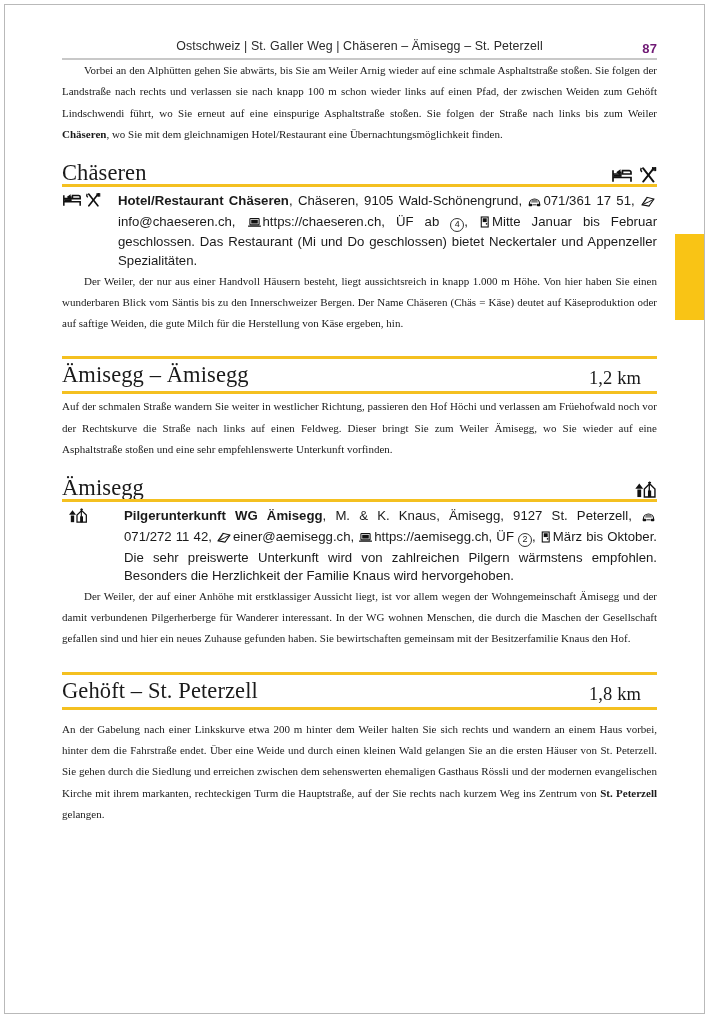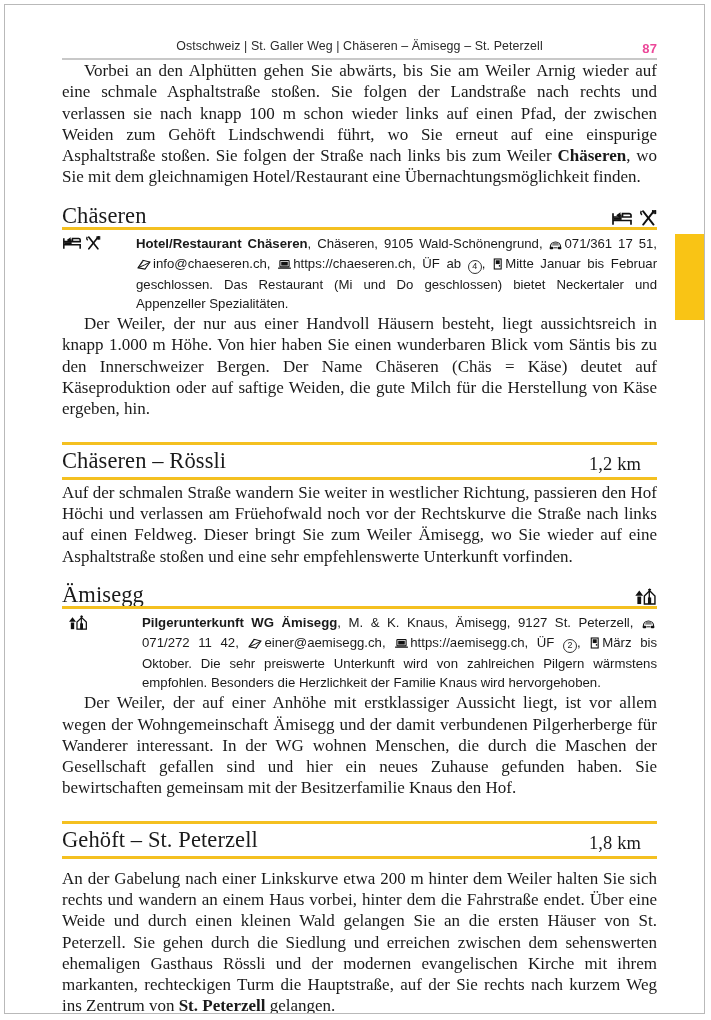--- a/index.html
+++ b/index.html
@@ -47,32 +47,32 @@
     letter-spacing: .1px;
     height: 17px;
   }
   .runhead-title { white-space: nowrap; text-align: center; }
   .runhead-page {
     position: absolute;
     right: 0;
     bottom: 0;
     font-weight: bold;
     font-size: 13px;
-    color: #ec4899;
+    color: #701a75;
   }
   .runhead-rule {
     margin-top: 2px;
     height: 2px;
     background: #c8c8c8;
     width: 100%;
   }
 
   
   p.body {
-    font-size: 17px;
+    font-size: 11px;
     line-height: 21.3px;
     text-align: justify;
     text-justify: inter-word;
     margin: 0;
     hyphens: manual;
   }
   p.body.indent { text-indent: 22px; }
   .first-para { margin-top: 13px; }
   .gap-above { margin-top: 14px; }
   p.body b { font-family: "Liberation Serif", serif; font-weight: bold; }
@@ -135,21 +135,20 @@
     letter-spacing: .1px;
   }
 
   
   .listing {
     display: flex;
     margin-top: 5px;
     font-family: "Liberation Sans", sans-serif;
     font-size: 13.2px;
     line-height: 18.6px;
-    gap: 18px;
   }
   .listing .lead-icon {
     width: 56px;
     flex: 0 0 56px;
     padding-top: 1px;
     line-height: 0;
   }
   .listing .lead-icon.wide { width: 56px; }
   .listing .lead-icon.narrow { width: 56px; padding-left: 6px; }
   .listing .text {
@@ -266,21 +265,21 @@
               <rect x="1.4" y="1" width="7.6" height="11" fill="none" stroke="#111" stroke-width="1.2"></rect>
               <rect x="3" y="2.4" width="4.4" height="4.2" fill="#111"></rect>
               <circle cx="7.2" cy="8.6" r=".9" fill="#111"></circle>
             </svg></span><span>Mitte Januar bis Februar geschlossen. Das Restaurant (Mi und Do geschlossen) bietet Neckertaler und Appenzeller Spezialitäten.</span></span>
     </div>
 
     <p class="body indent gap-above">Der Weiler, der nur aus einer Handvoll Häusern besteht, liegt aussichtsreich in knapp 1.000 m Höhe. Von hier haben Sie einen wunderbaren Blick vom Säntis bis zu den Innerschweizer Bergen. Der Name Chäseren (Chäs = Käse) deutet auf Käseproduktion oder auf saftige Weiden, die gute Milch für die Herstellung von Käse ergeben, hin.</p>
 
     <div class="stage-head">
       <span class="rule-top"></span>
-      <span class="title">Chäseren – Rössli</span>
+      <span class="title">Ämisegg – Ämisegg</span>
       <span class="dist">1,2 km</span>
       <span class="rule-bottom"></span>
     </div>
     <p class="body" style="margin-top:2px;">Auf der schmalen Straße wandern Sie weiter in westlicher Richtung, passieren den Hof Höchi und verlassen am Früehofwald noch vor der Rechtskurve die Straße nach links auf einen Feldweg. Dieser bringt Sie zum Weiler Ämisegg, wo Sie wieder auf eine Asphaltstraße stoßen und eine sehr empfehlenswerte Unterkunft vorfinden.</p>
 
     <div class="place-head">
       <span class="name">Ämisegg</span>
       <span class="icons">
         <span class="ic">
           <svg width="23" height="17" viewBox="0 0 24 18">

